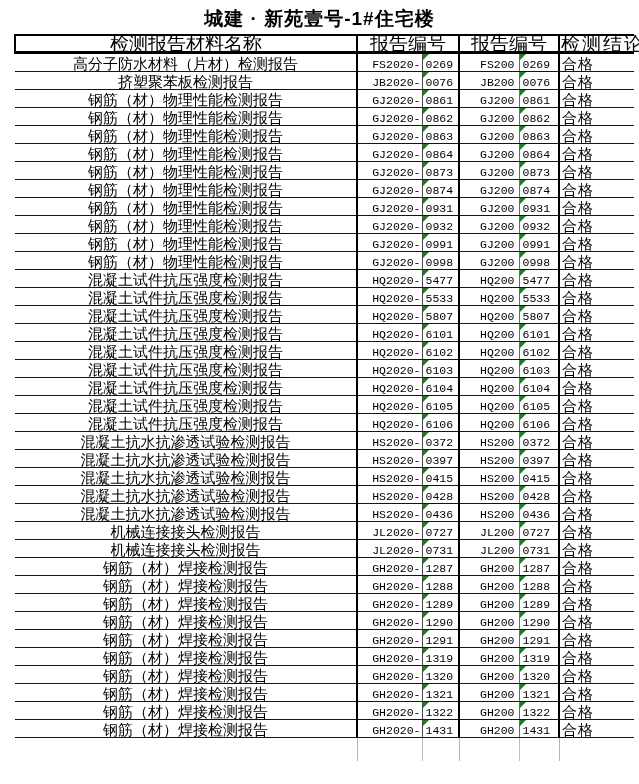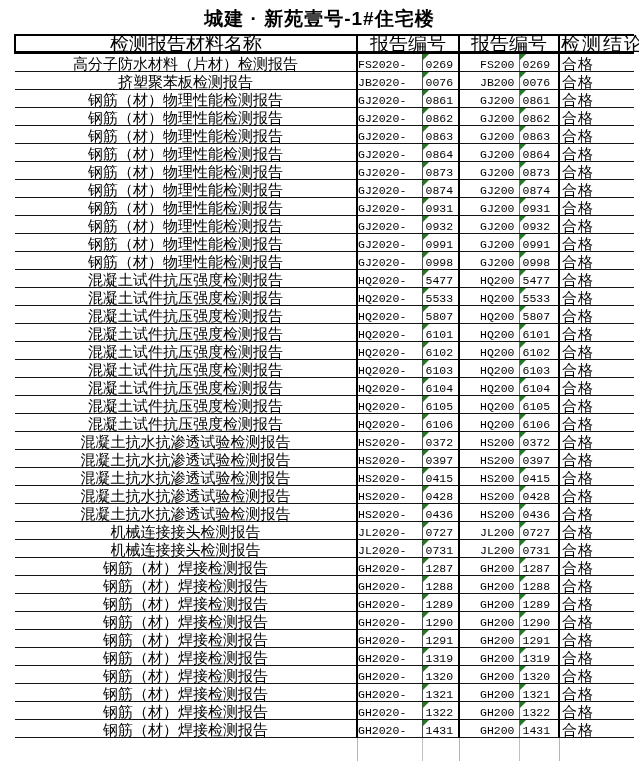--- a/index.html
+++ b/index.html
@@ -32,21 +32,21 @@
   tbody td{
     height:17px;padding:0;vertical-align:bottom;
     border-bottom:1px solid #141414;
     font-size:15px;line-height:15px;white-space:nowrap;overflow:hidden;
   }
   td.mat{text-align:center;border-right:2px solid #000;}
   td.rp,td.rn,td.tp,td.tn{
     font-family:"Liberation Mono","DejaVu Sans Mono",monospace;
     font-size:11.5px;line-height:13px;
   }
-  td.rp{text-align:left;border-right:1px solid #4a4a4a;padding-right:1px;}
+  td.rp{text-align:right;border-right:1px solid #4a4a4a;padding-right:1px;}
   td.rn{text-align:left;padding-left:3px;border-right:2px solid #000;position:relative;}
   td.tp{text-align:right;border-right:1px solid #6a6a6a;padding-right:4px;}
   td.tn{text-align:left;padding-left:3px;border-right:2px solid #000;position:relative;}
   td.res{text-align:left;padding-left:2px;letter-spacing:1px;margin-top:28px;}
 
   .tri{
     position:absolute;top:0;left:0;width:0;height:0;
     border-top:6px solid var(--tri,#1e7c1e);
     border-right:6px solid transparent;
   }

